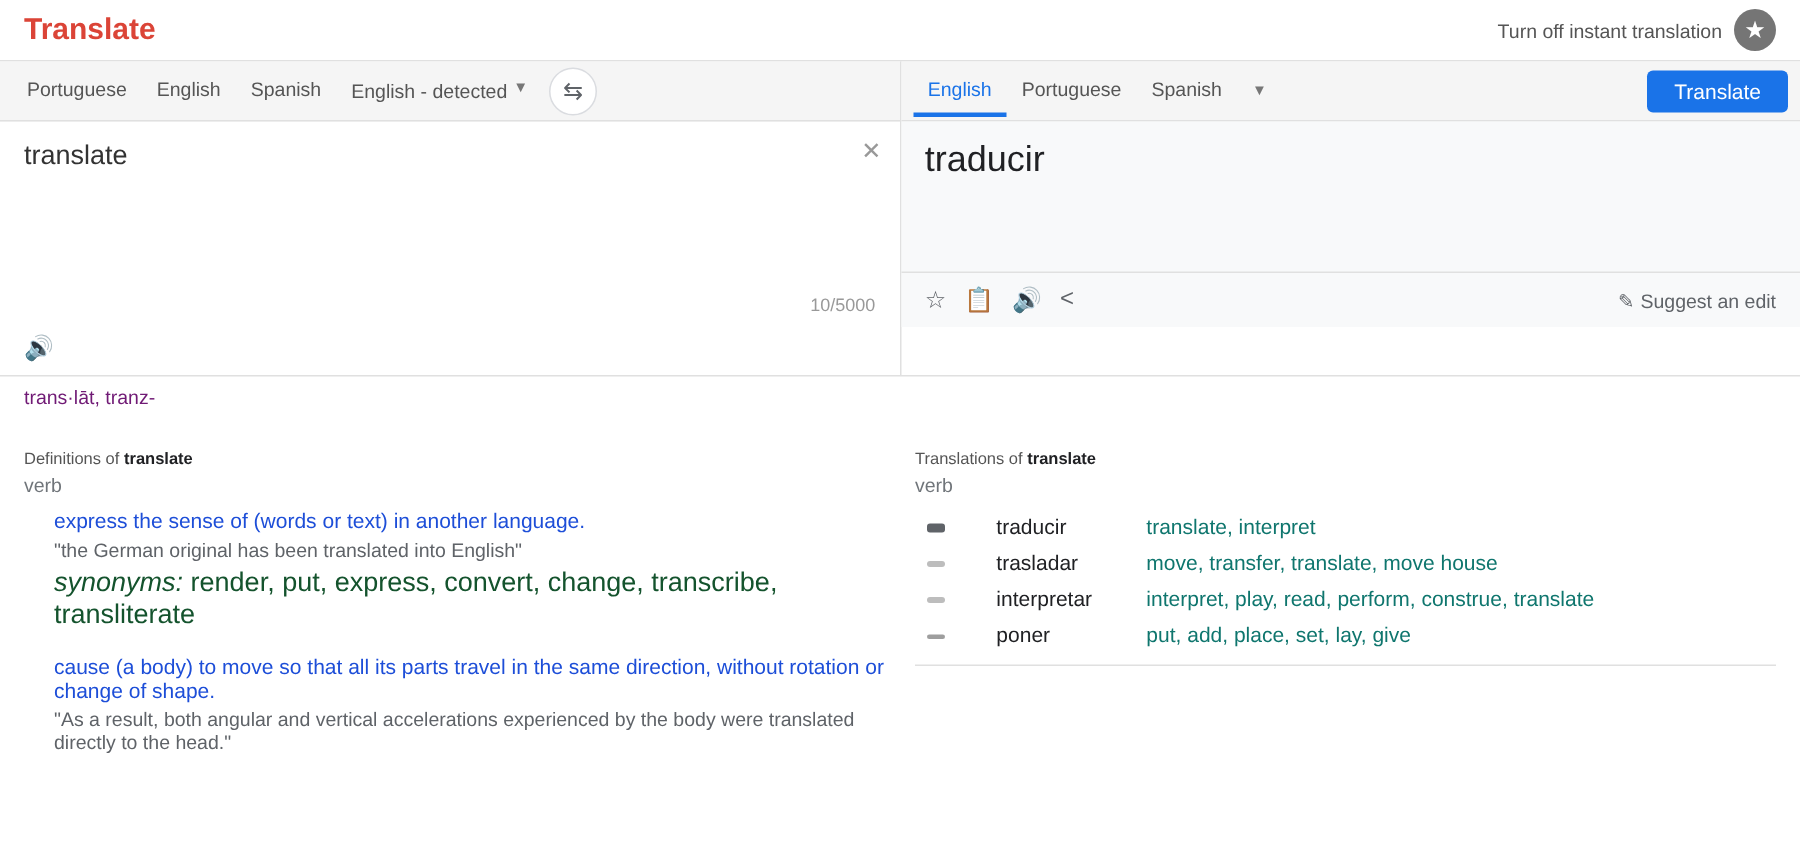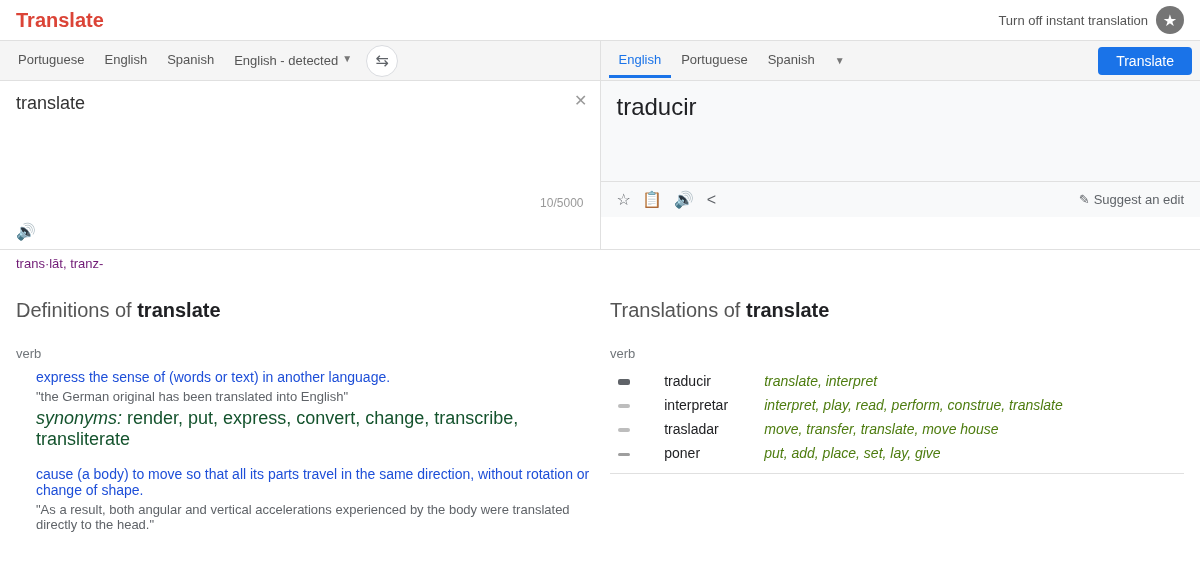--- a/index.html
+++ b/index.html
@@ -203,23 +203,23 @@
       padding: 24px 16px;
       gap: 20px;
     }
     .definitions-section {
       flex: 1;
     }
     .translations-section {
       flex: 1;
     }
     .section-title {
-      font-size: 20px;
+      font-size: 11px;
       color: #555;
-      margin-bottom: 24px;
+      margin-bottom: 4px;
     }
     .section-title strong {
       color: #202124;
     }
     .pos-label {
       font-size: 13px;
       color: #70757a;
       margin-bottom: 8px;
     }
     .definition-block {
@@ -266,22 +266,21 @@
     .trans-indicator.bold {
       background: #5f6368;
       height: 6px;
     }
     .trans-word {
       color: #202124;
       font-weight: 500;
       width: 100px;
     }
     .trans-meanings {
-      color: #4d7c0f;
-      font-style: italic;
+      color: #0f766e;
     }
     .divider {
       border: none;
       border-top: 1px solid #e0e0e0;
       margin: 8px 0;
     }
 
     .right-lang-bar .lang-tab:last-of-type {
       margin-right: 8px;
     }
@@ -383,29 +382,29 @@
         <td>
           <span class="trans-indicator bold"></span>
         </td>
         <td class="trans-word">traducir</td>
         <td class="trans-meanings">translate, interpret</td>
       </tr>
       <tr class="trans-row">
         <td>
           <span class="trans-indicator"></span>
         </td>
-        <td class="trans-word">interpretar</td>
-        <td class="trans-meanings">interpret, play, read, perform, construe, translate</td>
+        <td class="trans-word">trasladar</td>
+        <td class="trans-meanings">move, transfer, translate, move house</td>
       </tr>
       <tr class="trans-row">
         <td>
           <span class="trans-indicator"></span>
         </td>
-        <td class="trans-word">trasladar</td>
-        <td class="trans-meanings">move, transfer, translate, move house</td>
+        <td class="trans-word">interpretar</td>
+        <td class="trans-meanings">interpret, play, read, perform, construe, translate</td>
       </tr>
       <tr class="trans-row">
         <td>
           <span class="trans-indicator" style="background:#9e9e9e; height:3px;"></span>
         </td>
         <td class="trans-word">poner</td>
         <td class="trans-meanings">put, add, place, set, lay, give</td>
       </tr>
     </tbody>
       </table>

